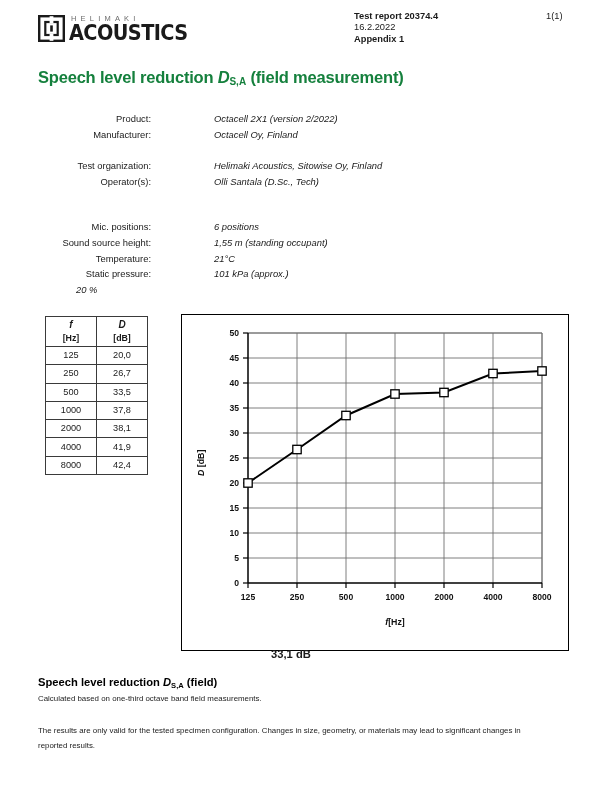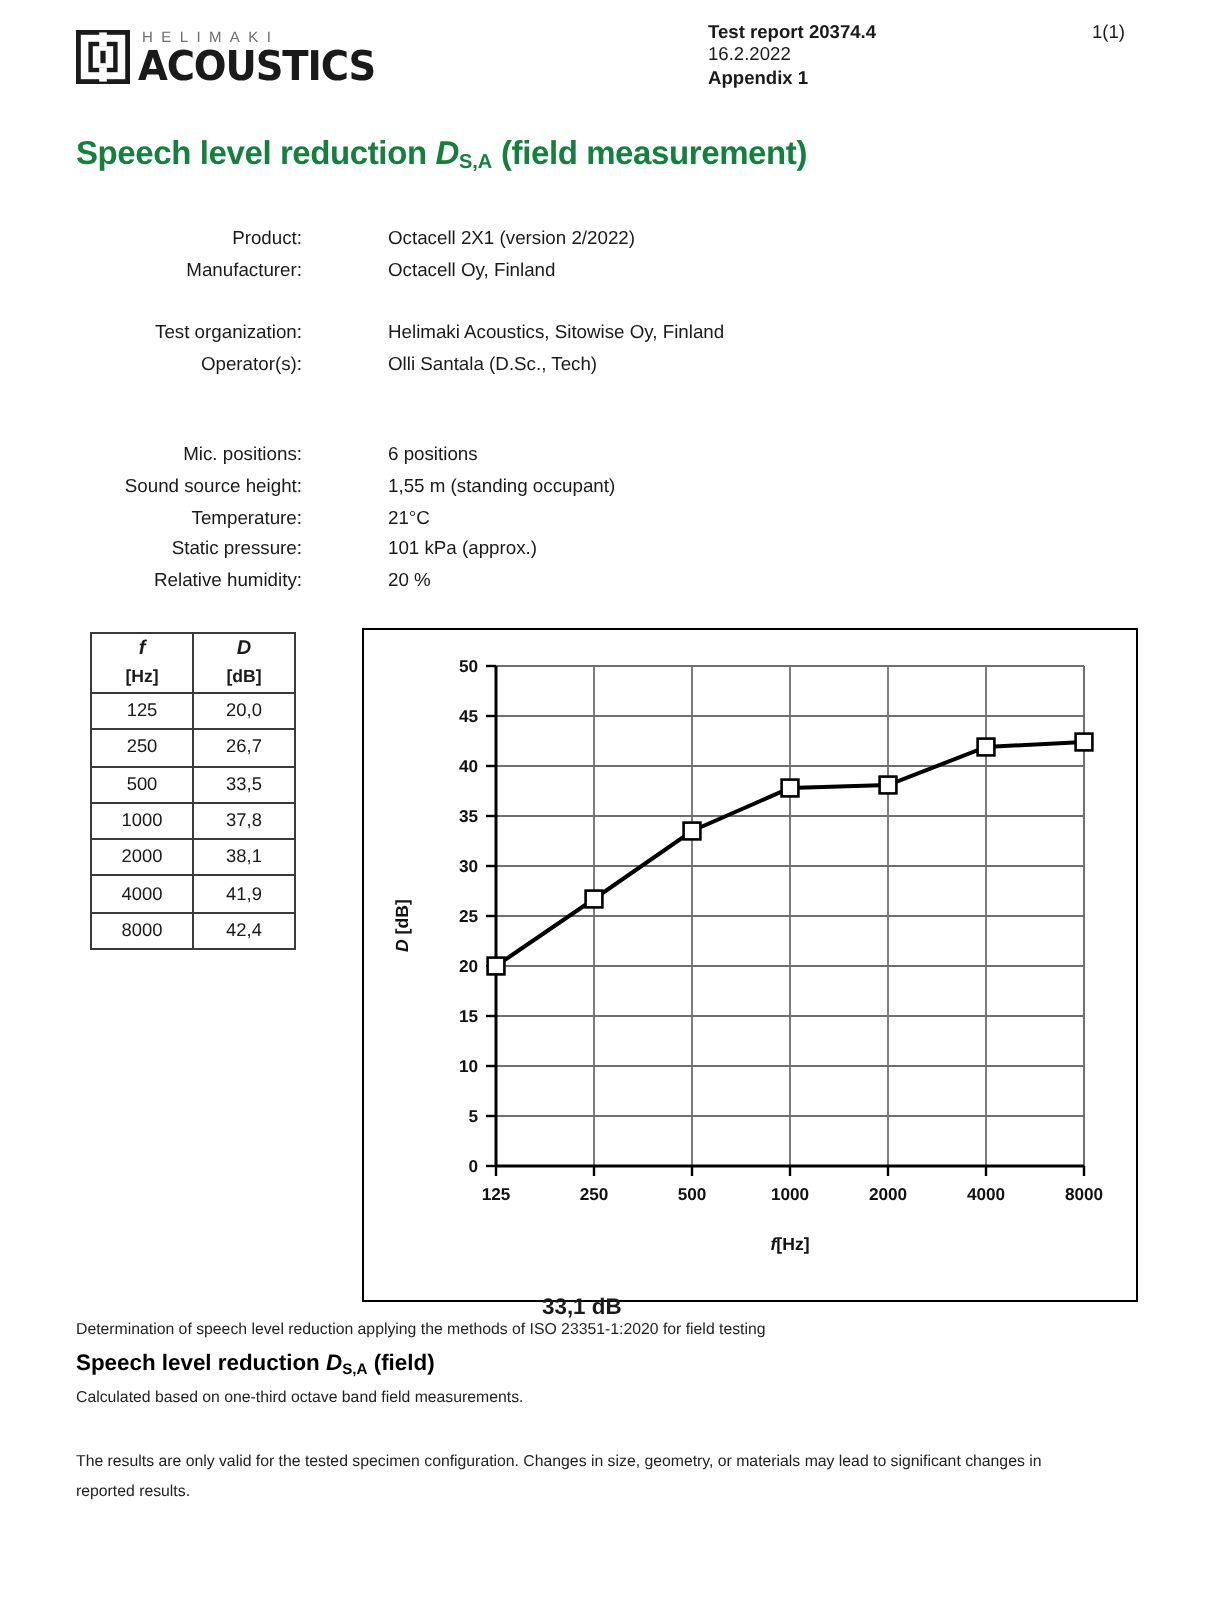--- a/index.html
+++ b/index.html
@@ -41,21 +41,21 @@
     font-size: 16.5px; font-weight: 700; letter-spacing: -0.2px;
     color: #15803d;
   }
   .doc-title .ital { font-style: italic; font-weight: 700; }
   .doc-title sub { font-size: 10px; vertical-align: baseline; position: relative; top: 2px; letter-spacing: 0; }
 
   
   .info-group { position: absolute; left: 13px; width: 611px; font-size: 9.4px; }
   .info-row { display: flex; line-height: 15.8px; }
   .info-label { width: 138px; text-align: right; padding-right: 0; }
-  .info-value { margin-left: 43px; }
+  .info-value { margin-left: 63px; font-style: italic; }
   #info-1 { top: 111px; }
   #info-2 { top: 158px; }
   #info-3 { top: 219px; }
 
   
   .data-table {
     position: absolute; left: 45px; top: 316px;
     border-collapse: collapse;
     font-size: 9.2px;
   }
@@ -174,21 +174,20 @@
     </div>
     <div class="info-row">
       <div class="info-label">Temperature:</div>
       <div class="info-value">21°C</div>
     </div>
     <div class="info-row">
       <div class="info-label">Static pressure:</div>
       <div class="info-value">101 kPa (approx.)</div>
     </div>
     <div class="info-row">
-      <div class="info-label">Relative humidity:</div>
       <div class="info-value">20 %</div>
     </div>
   </div>
 
   <table class="data-table">
     <thead>
       <tr>
         <th class="sym">f</th>
         <th class="sym">D</th>
       </tr>
@@ -293,21 +292,20 @@
         <rect x="159.8" y="96.3" width="8.4" height="8.4" fill="#fff" stroke="#000000" stroke-width="1.3"></rect>
         <rect x="208.8" y="74.80000000000003" width="8.4" height="8.4" fill="#fff" stroke="#000000" stroke-width="1.3"></rect>
         <rect x="257.8" y="73.3" width="8.4" height="8.4" fill="#fff" stroke="#000000" stroke-width="1.3"></rect>
         <rect x="306.8" y="54.3" width="8.4" height="8.4" fill="#fff" stroke="#000000" stroke-width="1.3"></rect>
         <rect x="355.8" y="51.8" width="8.4" height="8.4" fill="#fff" stroke="#000000" stroke-width="1.3"></rect>
         <text class="axis-title" transform="translate(22,161) rotate(-90)"><tspan font-style="italic">D</tspan><tspan> [dB]</tspan></text>
         <text class="axis-title" x="213" y="310" text-anchor="middle"><tspan font-style="italic">f</tspan><tspan>[Hz]</tspan></text>
       </svg>
   </div>
 
-  <div class="note-line" id="note-method">Determination of speech level reduction applying the methods of ISO 23351-1:2020 for field testing</div>
 
   <div class="result-line">
     <span>Speech level reduction </span><span class="ital">D</span><sub>S,A</sub><span> (field)</span>
   </div>
   <div class="result-value">33,1 dB</div>
 
   <div class="note-line" id="note-calc">Calculated based on one-third octave band field measurements.</div>
 
   <div class="disclaimer">The results are only valid for the tested specimen configuration. Changes in size, geometry, or materials may lead to significant changes in reported results.</div>
 

